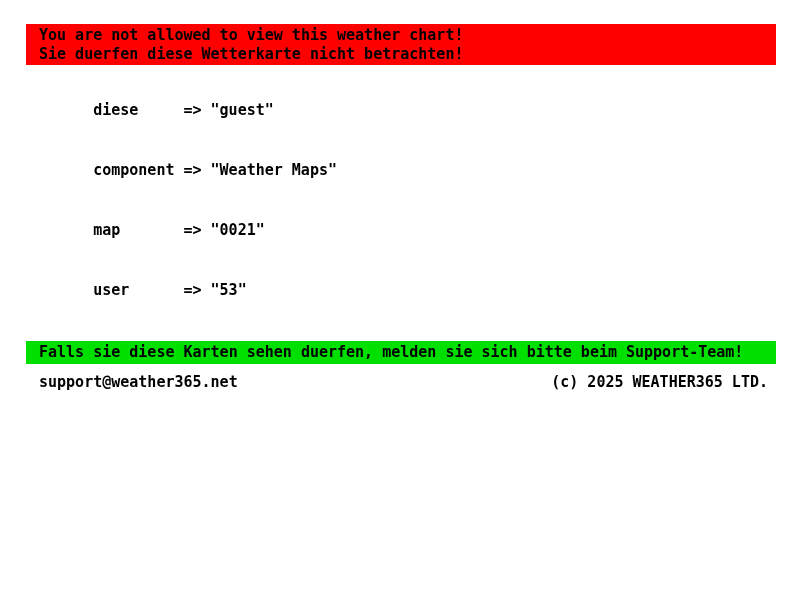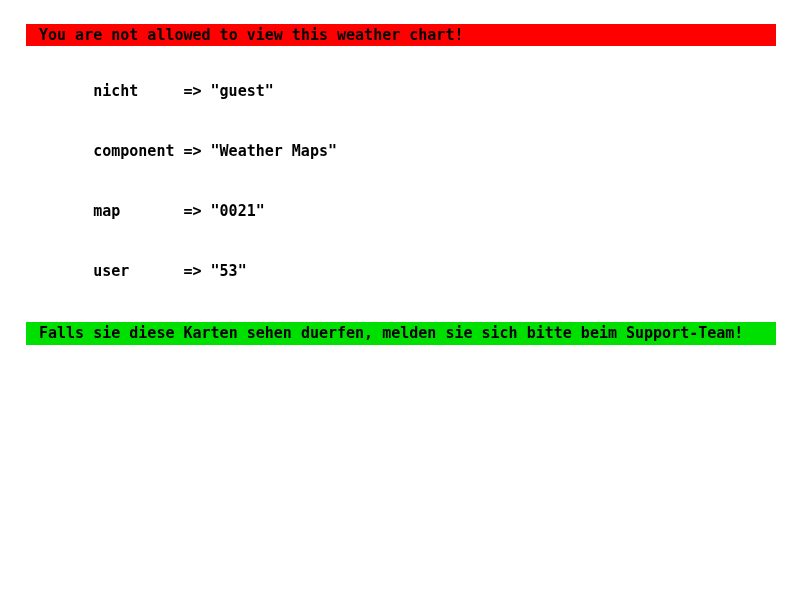--- a/index.html
+++ b/index.html
@@ -70,35 +70,40 @@
     white-space: pre;
   }
 </style>
 </head>
 <body>
 
 <div class="page">
 
   <div class="banner banner-red">
     <div class="line">You are not allowed to view this weather chart!</div>
+    <div class="line">Sie duerfen diese Wetterkarte nicht betrachten!</div>
   </div>
 
   <div class="details">
     <div class="kv-row">
-      <span class="kv-key">nicht</span><span class="kv-arrow">=&gt;</span><span class="kv-value">"guest"</span>
+      <span class="kv-key">diese</span><span class="kv-arrow">=&gt;</span><span class="kv-value">"guest"</span>
     </div>
     <div class="kv-row">
       <span class="kv-key">component</span><span class="kv-arrow">=&gt;</span><span class="kv-value">"Weather Maps"</span>
     </div>
     <div class="kv-row">
       <span class="kv-key">map</span><span class="kv-arrow">=&gt;</span><span class="kv-value">"0021"</span>
     </div>
     <div class="kv-row">
       <span class="kv-key">user</span><span class="kv-arrow">=&gt;</span><span class="kv-value">"53"</span>
     </div>
   </div>
 
   <div class="banner banner-green">
     <div class="line">Falls sie diese Karten sehen duerfen, melden sie sich bitte beim Support-Team!</div>
   </div>
 
+  <div class="footer">
+    <span>support@weather365.net</span>
+    <span>(c) 2025 WEATHER365 LTD.</span>
+  </div>
 
 </div>
 
 </body></html>

